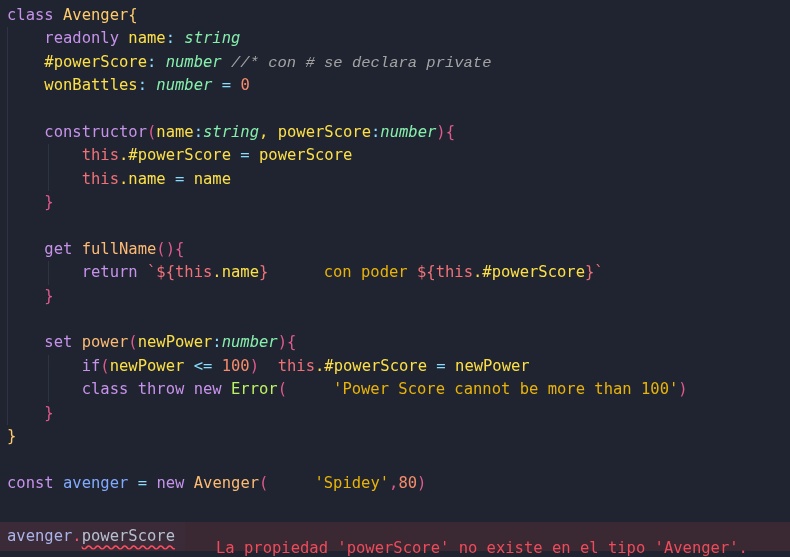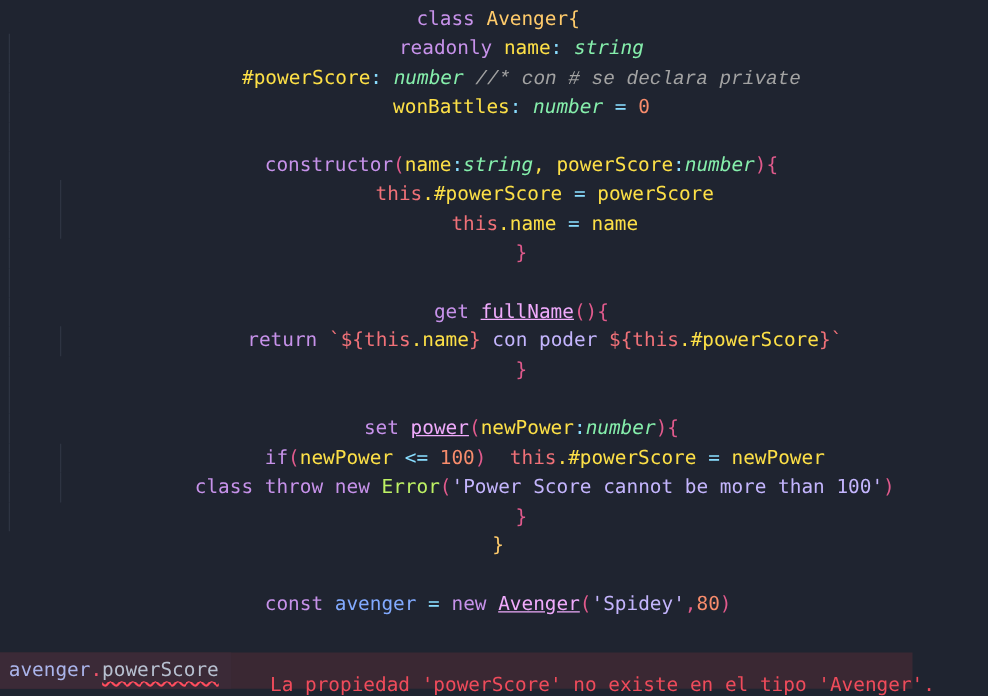--- a/index.html
+++ b/index.html
@@ -35,21 +35,20 @@
 
   .line {
     position: relative;
     height: 23.4px;
     line-height: 23.4px;
     font-size: 15.5px;
     white-space: pre;
     padding-left: 7px;
     color: #bfc7d5;
     letter-spacing: 0px;
-    text-align: center;
   }
 
   .line.blank { color: transparent; }
 
   
   .guide {
     position: absolute;
     top: 0;
     width: 1px;
     height: 23.4px;
@@ -59,36 +58,36 @@
   .guide.g2 { left: 48px; }
 
   
   .kw        { color: #c792ea; }           
   .cls       { color: #ffcb6b; }           
   .ident     { color: #fde047; }
   .colon     { color: #89ddff; }           
   .type      { color: #86efac; font-style: italic; }           
   .num       { color: #f78c6c; }           
   .comment   { color: #a3a3a3; font-style: italic; font-family: Liberation Mono, monospace; }
-  .str       { color: #c4b5fd; }           
-  .fn        { color: #f0abfc; text-decoration: underline; }           
+  .str       { color: #eab308; margin-left: 46px; }           
+  .fn        { color: #fdba74; }           
   .this      { color: #f07178; }           
   .tmpl      { color: #f07178; }           
   .err-cls   { color: #bef264; }           
   .op        { color: #89ddff; }           
   .eq        { color: #89ddff; }           
   .brace-m   { color: #e05a8c; }           
   .var-decl  { color: #82aaff; }
 
   
   .error-strip {
     position: absolute;
     left: 0;
     top: 522px;
-    width: 730px;
+    width: 790px;
     height: 29px;
     background: #3a2833;
   }
   .error-code-bg {
     position: absolute;
     left: 0;
     top: 0;
     width: 185px;
     height: 29px;
     background: #3b2a37;

